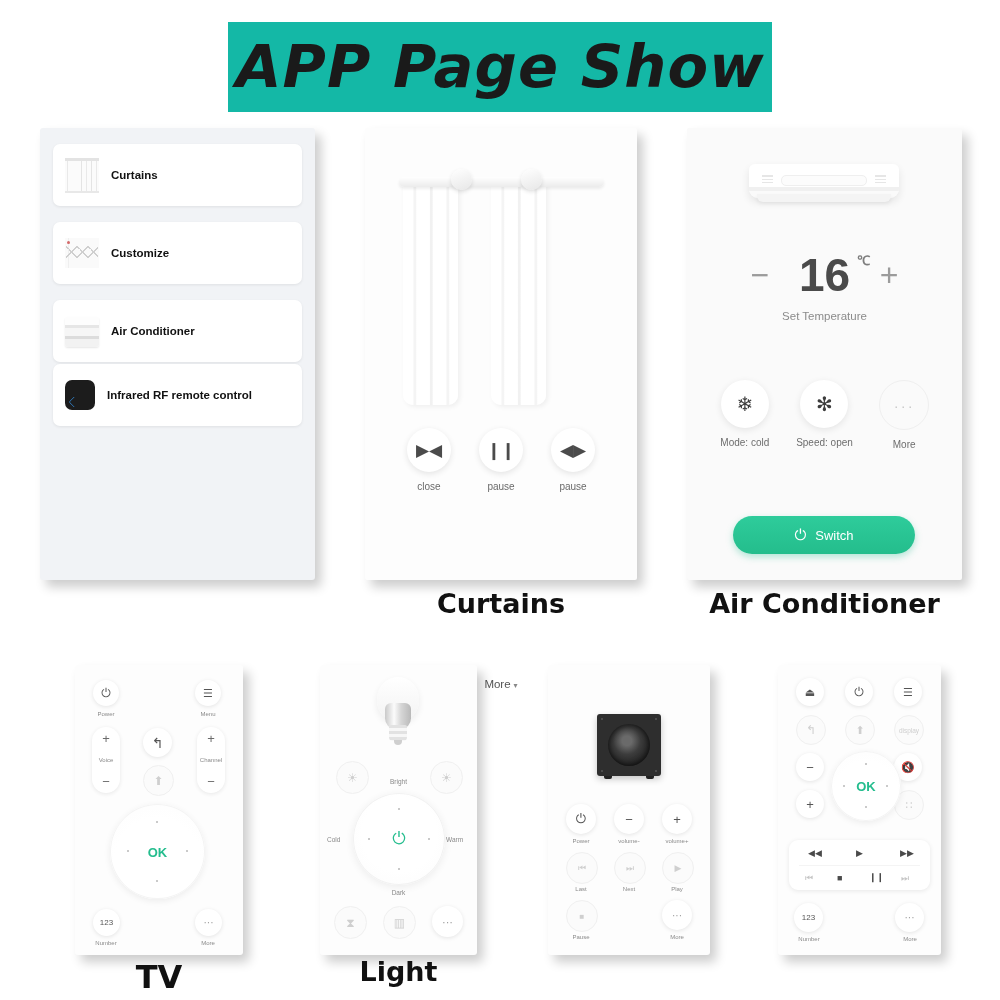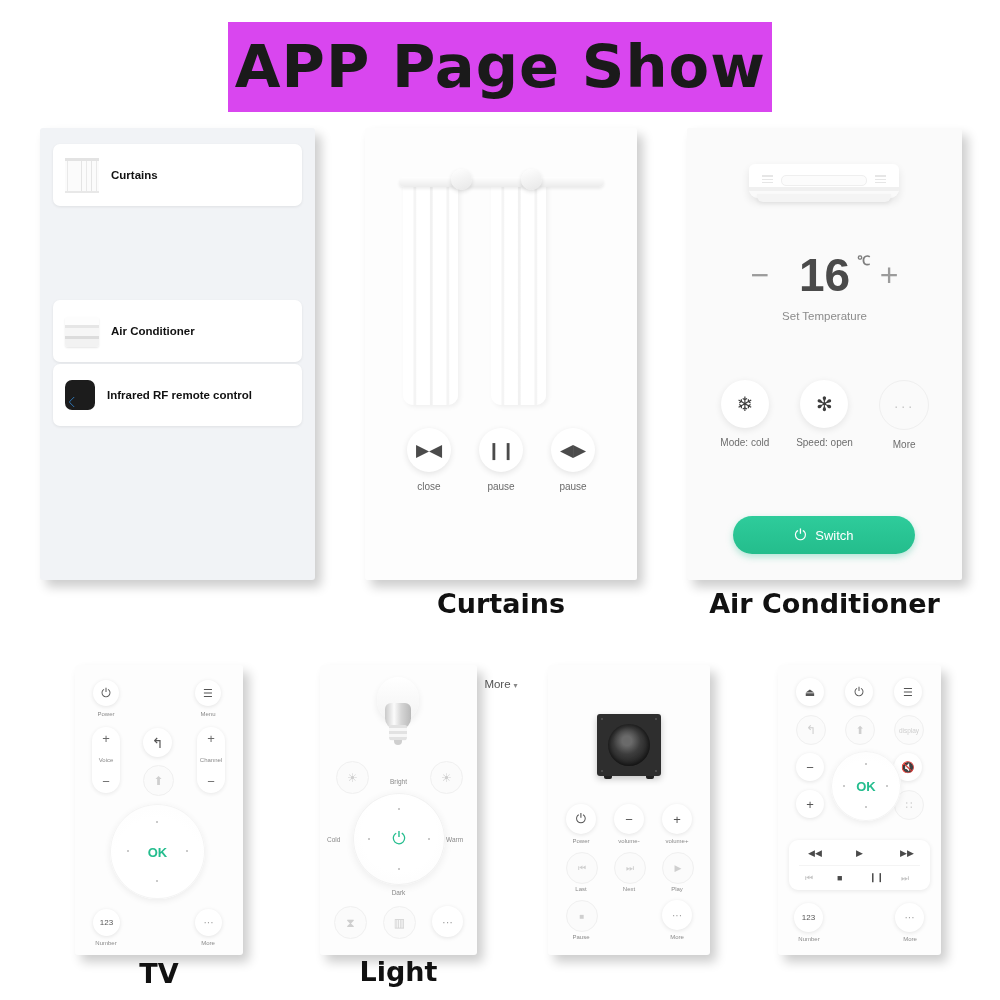--- a/index.html
+++ b/index.html
@@ -6,21 +6,21 @@
   body{
     width:1000px;height:1000px;background:#ffffff;
     font-family:"Liberation Sans", sans-serif;
     position:relative;overflow:hidden;
   }
   .page{position:absolute;inset:0;}
 
   
   .title-band{
     position:absolute;left:228px;top:22px;width:544px;height:90px;
-    background:#d946ef;display:flex;align-items:center;justify-content:center;
+    background:#14b8a6;display:flex;align-items:center;justify-content:center;font-style:italic;
   }
   .title-band .txt{
     font-family:"DejaVu Sans", sans-serif;
     font-weight:bold;font-size:58px;color:#1a1a1a;letter-spacing:1px;
     transform:scaleX(1.02);
   }
 
   
   .panel{position:absolute;background:#fff;box-shadow:6px 7px 11px rgba(0,0,0,.20);}
   .caption{
@@ -163,20 +163,24 @@
 
   <div class="title-band">
     <div class="txt">APP Page Show</div>
   </div>
 
   <div class="panel" id="main-page">
     <div class="mp-card" style="top:16px">
       <div class="ic ic-curtain"></div>
       <div class="lb">Curtains</div>
     </div>
+    <div class="mp-card" style="top:94px">
+      <div class="ic ic-custom"></div>
+      <div class="lb">Customize</div>
+    </div>
     <div class="mp-card" style="top:172px">
       <div class="ic ic-ac"></div>
       <div class="lb">Air Conditioner</div>
     </div>
     <div class="mp-card" style="top:236px">
       <div class="ic" style="width:30px">
           <div class="ic-ir"></div>
         </div>
       <div class="lb">Infrared RF remote control</div>
     </div>
@@ -277,21 +281,21 @@
       <div class="dot" style="left:46px;top:76px"></div>
       <div class="dot" style="left:17px;top:46px"></div>
       <div class="dot" style="left:76px;top:46px"></div>
     </div>
 
     <div class="rb" style="left:18px;top:244px;width:27px;height:27px;font-size:8px">123</div>
     <div class="rlab" style="left:8px;top:275px;width:46px">Number</div>
     <div class="rb" style="left:120px;top:244px;width:27px;height:27px;font-size:10px;color:#9a9a9a">···</div>
     <div class="rlab" style="left:110px;top:275px;width:46px">More</div>
   </div>
-  <div class="caption" style="left:75px;top:958px;width:168px;font-size:27px;">TV</div>
+  <div class="caption" style="left:75px;top:958px;width:168px;font-size:32px;">TV</div>
 
   <div class="panel" id="light-page">
     <div class="bulb">
       <div class="glass"></div>
         <div class="metal"></div>
         <div class="base"></div>
         <div class="tip"></div>
     </div>
 
     <div class="rb ghost" style="left:16px;top:96px;width:31px;height:31px;font-size:12px">☀</div>

